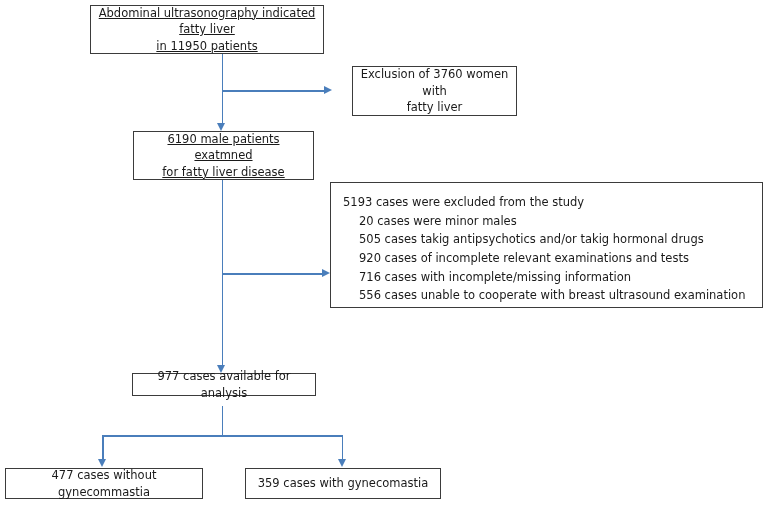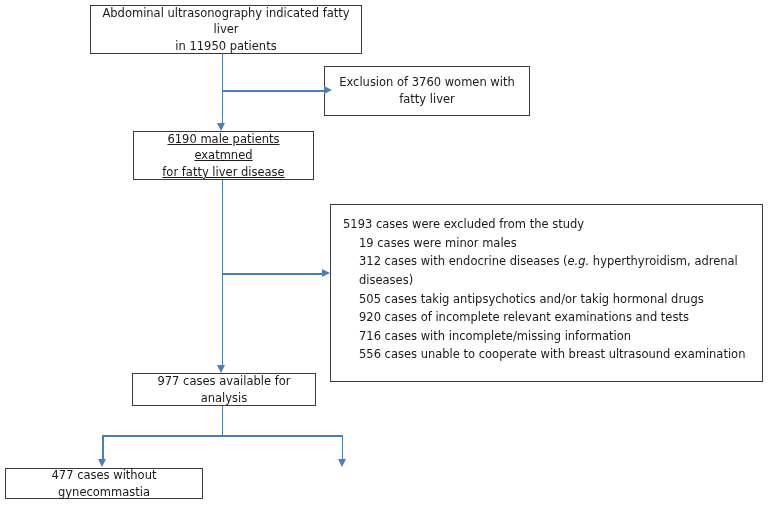--- a/index.html
+++ b/index.html
@@ -34,25 +34,25 @@
   .box-multiline {
     white-space: pre-line;
   }
   .box-left {
     justify-content: flex-start;
     text-align: left;
     align-items: flex-start;
     padding: 10px 8px 8px 10px;
   }
   
-  #box-top        { left: 90px;  top: 5px;   width: 272px; height: 49px; }
-  #box-excl-women { left: 324px; top: 66px;  width: 206px; height: 50px; }
+  #box-top        { left: 90px;  top: 5px;   width: 234px; height: 49px; text-decoration: underline; }
+  #box-excl-women { left: 352px; top: 66px;  width: 165px; height: 50px; }
   #box-male       { left: 133px; top: 131px; width: 181px; height: 49px; text-decoration: underline; }
-  #box-excl-main  { left: 330px; top: 204px; width: 433px; height: 178px; }
-  #box-analysis   { left: 132px; top: 373px; width: 184px; height: 33px; }
+  #box-excl-main  { left: 330px; top: 182px; width: 433px; height: 126px; }
+  #box-analysis   { left: 132px; top: 373px; width: 184px; height: 23px; }
   #box-without    { left: 5px;   top: 468px; width: 198px; height: 31px; }
   #box-with       { left: 245px; top: 468px; width: 196px; height: 31px; }
 
   
   .excl-list {
     list-style: none;
     margin: 0;
     padding: 0;
     width: 100%;
   }
@@ -109,33 +109,33 @@
 
   <div class="box box-multiline" id="box-excl-women">Exclusion of 3760 women with
 fatty liver</div>
 
   <div class="box box-multiline" id="box-male">6190 male patients exatmned
 for fatty liver disease</div>
 
   <div class="box box-left" id="box-excl-main">
     <ul class="excl-list">
       <li class="excl-head">5193 cases were excluded from the study</li>
-      <li class="excl-item">19 cases were minor males</li>
-      <li class="excl-item">312 cases with endocrine diseases (<i>e.g.</i> hyperthyroidism, adrenal diseases)</li>
+      <li class="excl-item">20 cases were minor males</li>
       <li class="excl-item">505 cases takig antipsychotics and/or takig hormonal drugs</li>
       <li class="excl-item">920 cases of incomplete relevant examinations and tests</li>
       <li class="excl-item">716 cases with incomplete/missing information</li>
       <li class="excl-item">556 cases unable to cooperate with breast ultrasound examination</li>
     </ul>
   </div>
 
   <div class="box" id="box-analysis">977 cases available for analysis</div>
 
   <div class="box" id="box-without">477 cases without gynecommastia</div>
 
+  <div class="box" id="box-with">359 cases with gynecomastia</div>
 
   <div class="conn v" style="left:221.5px; top:54px; height:70px;"></div>
   <div class="arrow-down" style="left:217px; top:123px;"></div>
 
   <div class="conn h" style="left:221.5px; top:90px; width:104px;"></div>
   <div class="arrow-right" style="left:324px; top:86.3px;"></div>
 
   <div class="conn v" style="left:221.5px; top:180px; height:187px;"></div>
   <div class="arrow-down" style="left:217px; top:365px;"></div>
 

